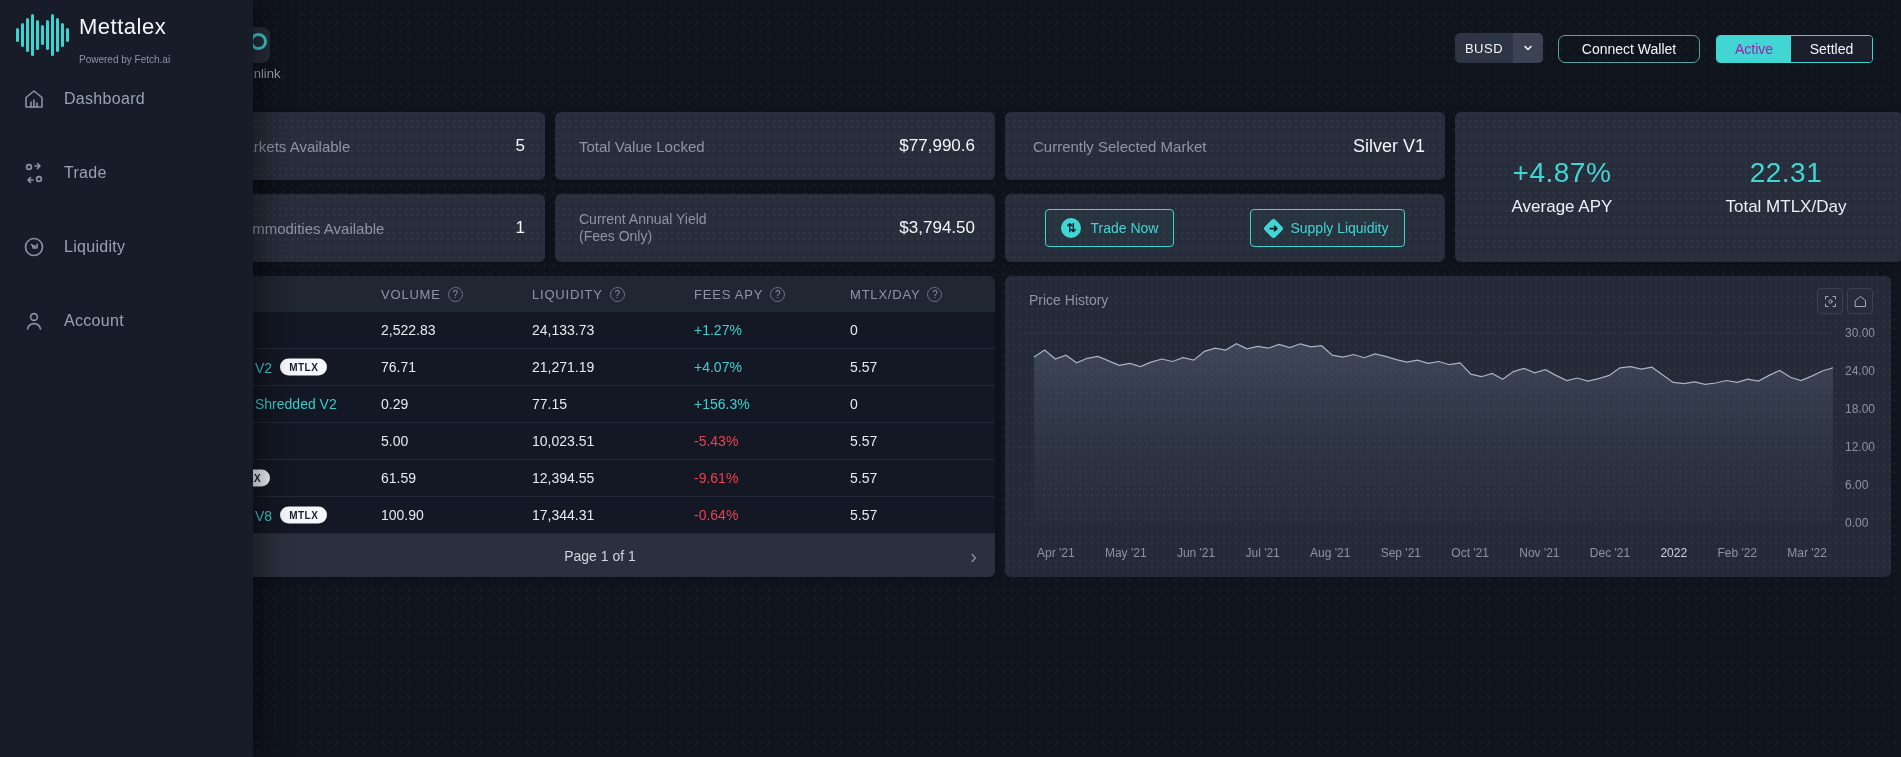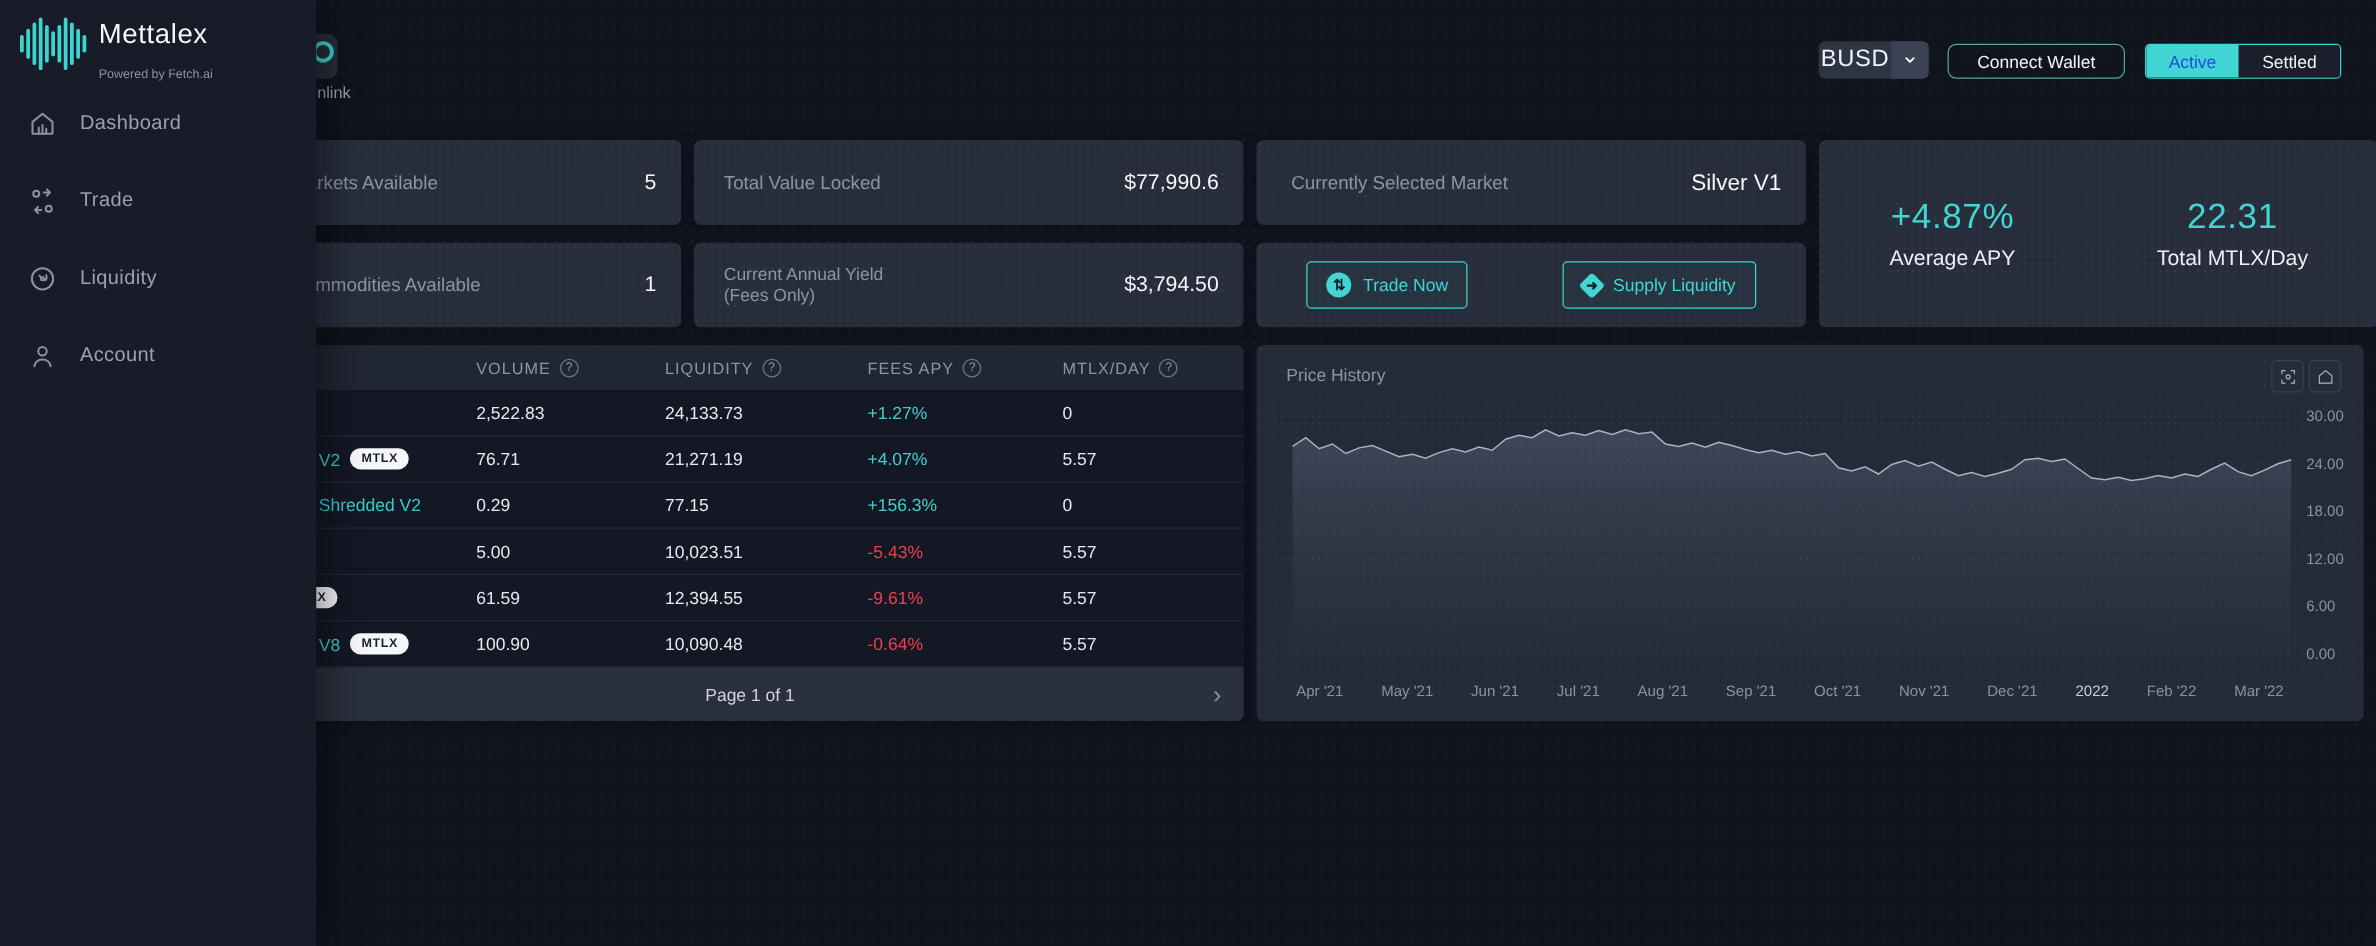--- a/index.html
+++ b/index.html
@@ -15,37 +15,37 @@
   
   .sidebar {
     position:absolute; left:0; top:0; width:253px; height:757px; z-index:30;
     background:#171c28; box-shadow:8px 0 30px rgba(0,0,0,0.45);
   }
   .logo { display:flex; align-items:flex-start; gap:10px; padding:14px 0 0 16px; }
   .logo-bars { display:flex; align-items:center; gap:2px; height:42px; }
   .logo-bars span { width:3px; background:#3cd4d1; border-radius:2px; display:block; }
   .logo-text .brand { font-size:22px; color:#f5f7fa; letter-spacing:0.5px; }
   .logo-text .tagline { font-size:10px; color:#8b93a3; margin-top:14px; }
-  .menu { position:absolute; top:80px; left:0; right:0; display:flex; flex-direction:column; gap:24px; }
+  .menu { position:absolute; top:80px; left:0; right:0; display:flex; flex-direction:column; gap:36px; }
   .menu-item { display:flex; align-items:center; gap:18px; height:38px; padding-left:22px; cursor:pointer; color:#9aa2b1; }
   .menu-item svg { width:24px; height:24px; stroke:#8b93a3; fill:none; stroke-width:1.6; stroke-linecap:round; stroke-linejoin:round; }
   .menu-item .mlabel { font-size:16px; letter-spacing:0.3px; }
   
   .chainlink-widget { position:absolute; z-index:1; }
   .cl-box { position:absolute; left:224px; top:27px; width:46px; height:36px; background:#272e3c; border-radius:8px; }
   .cl-ring { position:absolute; left:250px; top:33px; width:17px; height:17px; border:3px solid #3cd4d1; border-radius:50%; }
   .cl-label { position:absolute; left:227px; top:66px; font-size:13px; color:#9aa2b0; }
   
   .busd-select { position:absolute; left:1455px; top:33px; width:88px; height:30px; display:flex; background:#2d3443; border-radius:5px; overflow:hidden; cursor:pointer; }
-  .busd-select .cur { flex:1; display:flex; align-items:center; justify-content:center; font-size:19px; color:#f0f3f7; letter-spacing:0.5px; }
+  .busd-select .cur { flex:1; display:flex; align-items:center; justify-content:center; font-size:13px; color:#f0f3f7; letter-spacing:0.5px; }
   .busd-select .chev { width:30px; background:#3a4254; display:flex; align-items:center; justify-content:center; color:#fff; font-size:13px; }
   .connect-btn { position:absolute; left:1558px; top:35px; width:142px; height:28px; border:1px solid rgba(110,210,210,0.75); border-radius:7px; background:transparent; color:#f2f5f9; font-size:14px; display:flex; align-items:center; justify-content:center; cursor:pointer; }
   .toggle { position:absolute; left:1716px; top:35px; height:28px; display:flex; border:1px solid #3bd5d3; border-radius:4px; overflow:hidden; }
   .toggle .opt { display:flex; align-items:center; justify-content:center; font-size:14px; cursor:pointer; }
-  .toggle .opt.active { width:74px; background:#41d6d4; color:#1d4ed8; }
+  .toggle .opt.active { width:74px; background:#41d6d4; color:#a21caf; }
   .toggle .opt.settled { width:81px; background:#1a1f2b; color:#f2f5f9; }
   
   .card {
     position:absolute; background-color:#272d3b; border-radius:6px;
     background-image:radial-gradient(rgba(255,255,255,0.045) 1px, transparent 1.3px);
     background-size:6px 6px; box-shadow:0 2px 10px rgba(0,0,0,0.25);
   }
   .stat-card { height:68px; display:flex; align-items:center; justify-content:space-between; padding:0 20px 0 28px; }
   .stat-label { font-size:15px; color:#8d95a5; white-space:nowrap; }
   .stat-label.two-line { line-height:1.25; font-size:14px; }
@@ -293,21 +293,21 @@
           <div class="tcell ">5.57</div>
         </div>
         <div class="trow">
           <div class="tcell name-cell">
             <span class="name-frag">
               <span class="mname">V8</span>
               <span class="pill">MTLX</span>
             </span>
           </div>
           <div class="tcell ">100.90</div>
-          <div class="tcell ">10,090.48</div>
+          <div class="tcell ">17,344.31</div>
           <div class="tcell fees neg">-0.64%</div>
           <div class="tcell ">5.57</div>
         </div>
       </div>
     <div class="tfoot">
       <span class="pg">Page 1 of 1</span>
       <span class="next">›</span>
     </div>
   </div>
 

